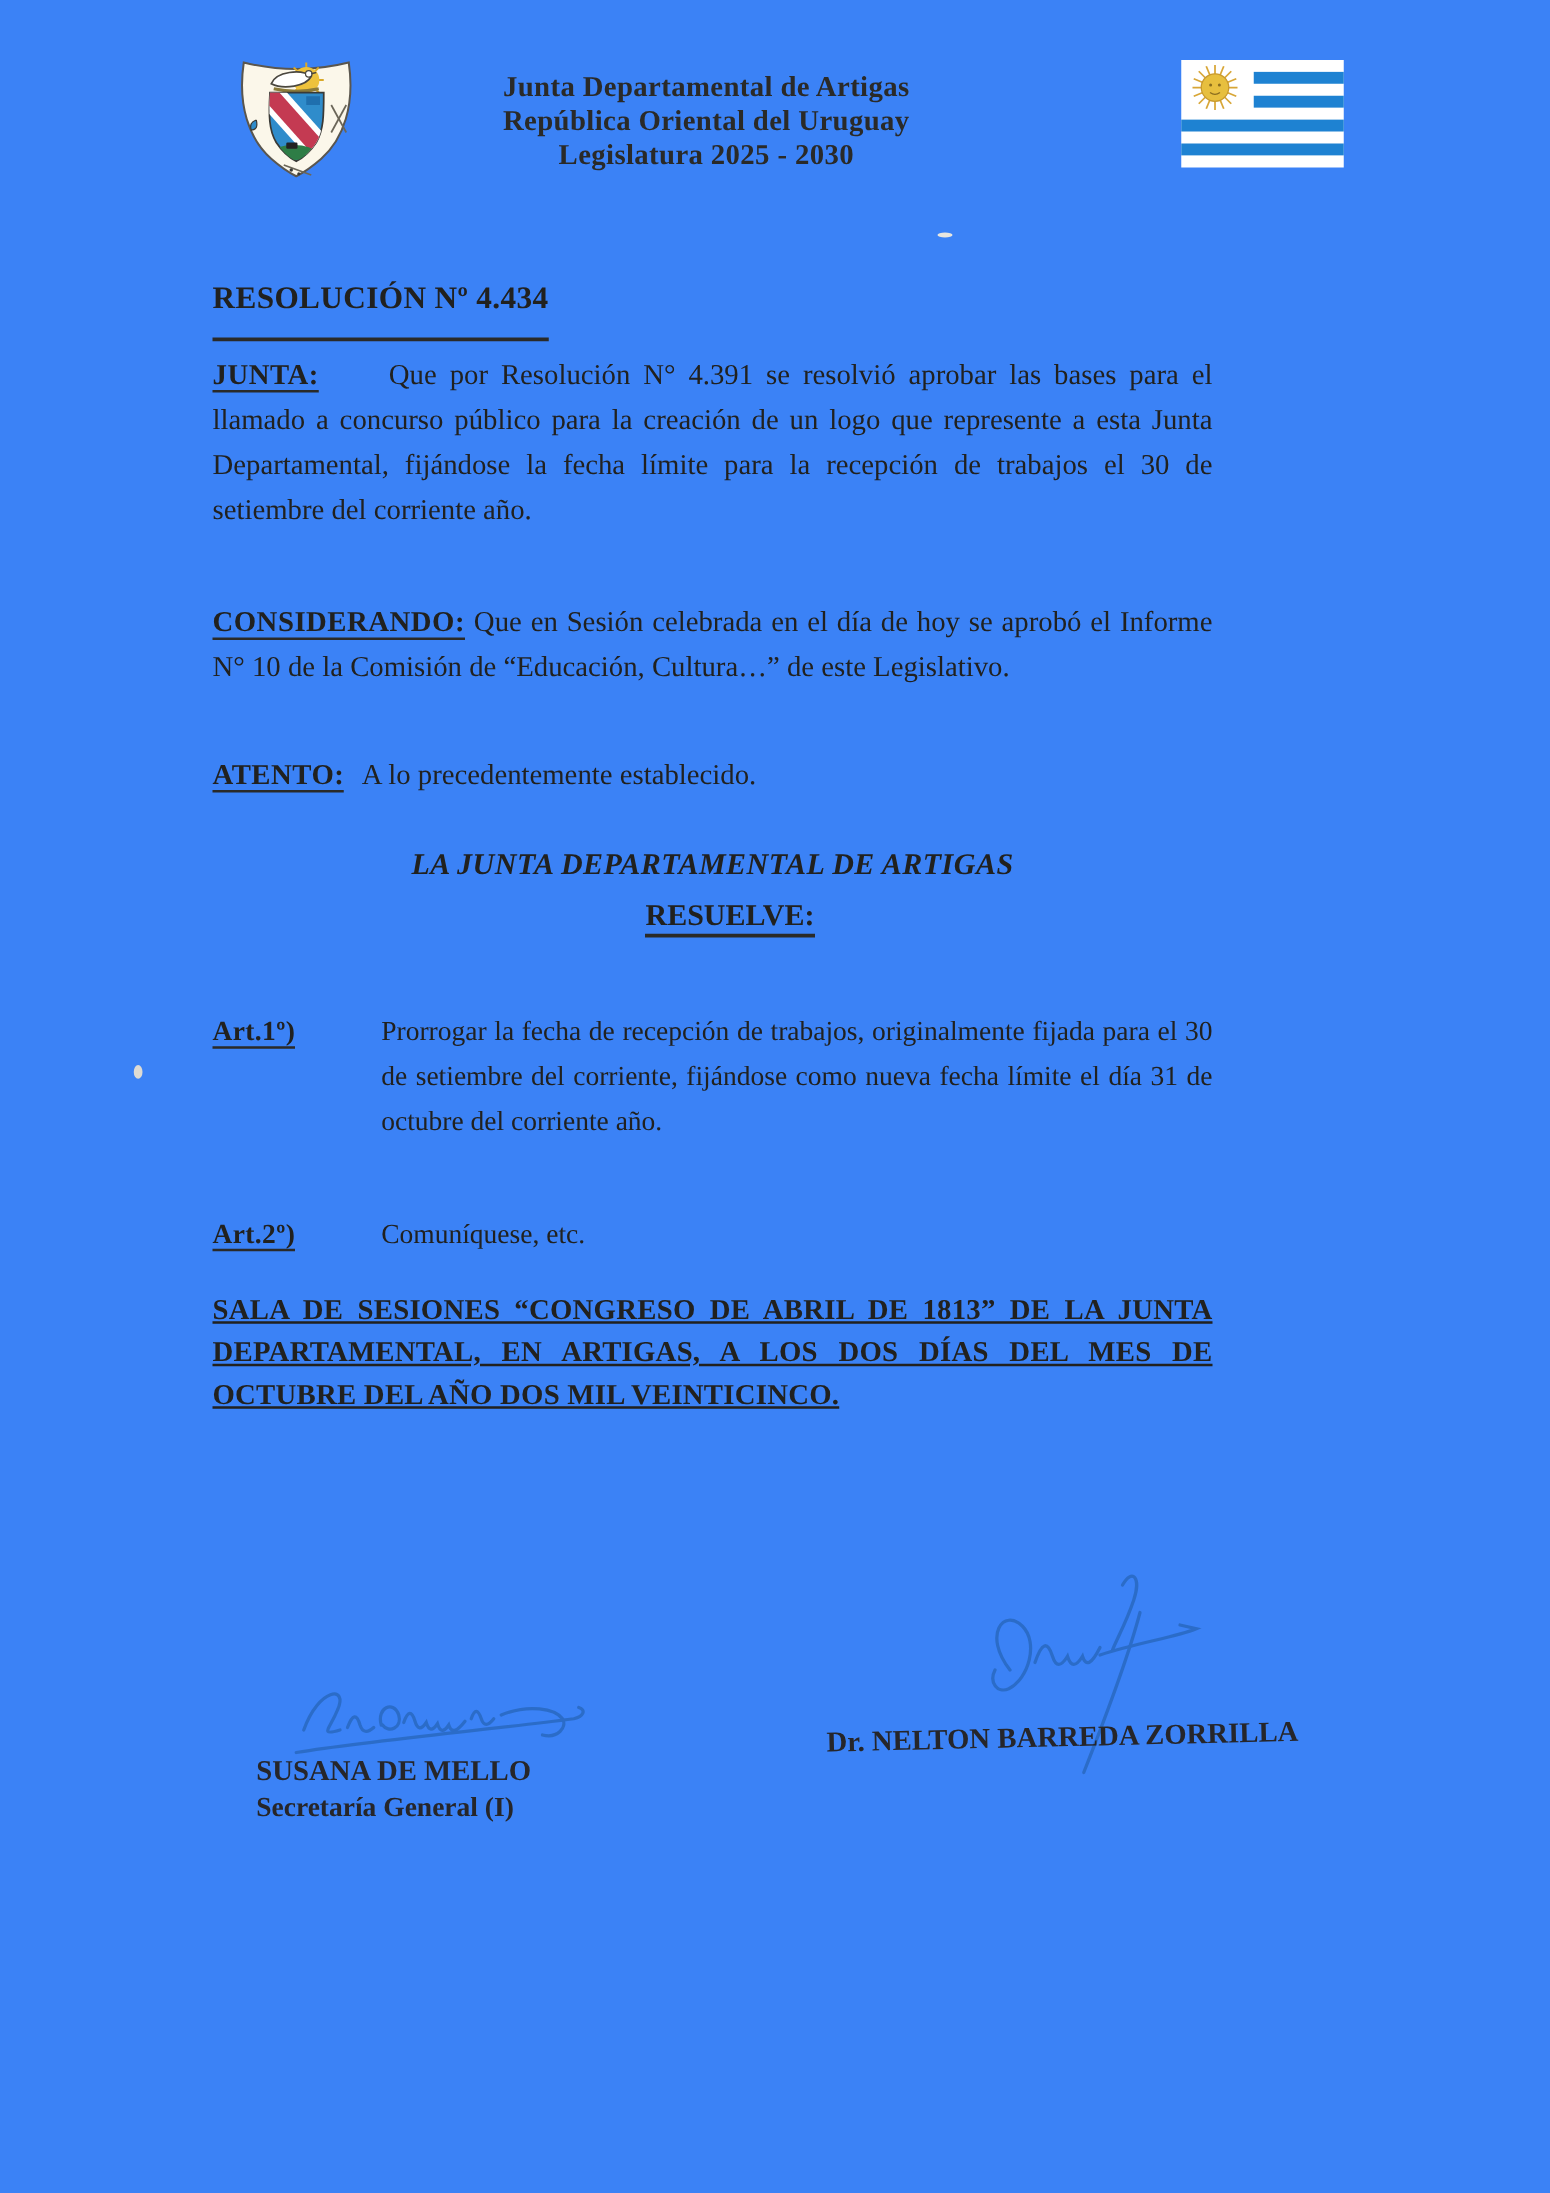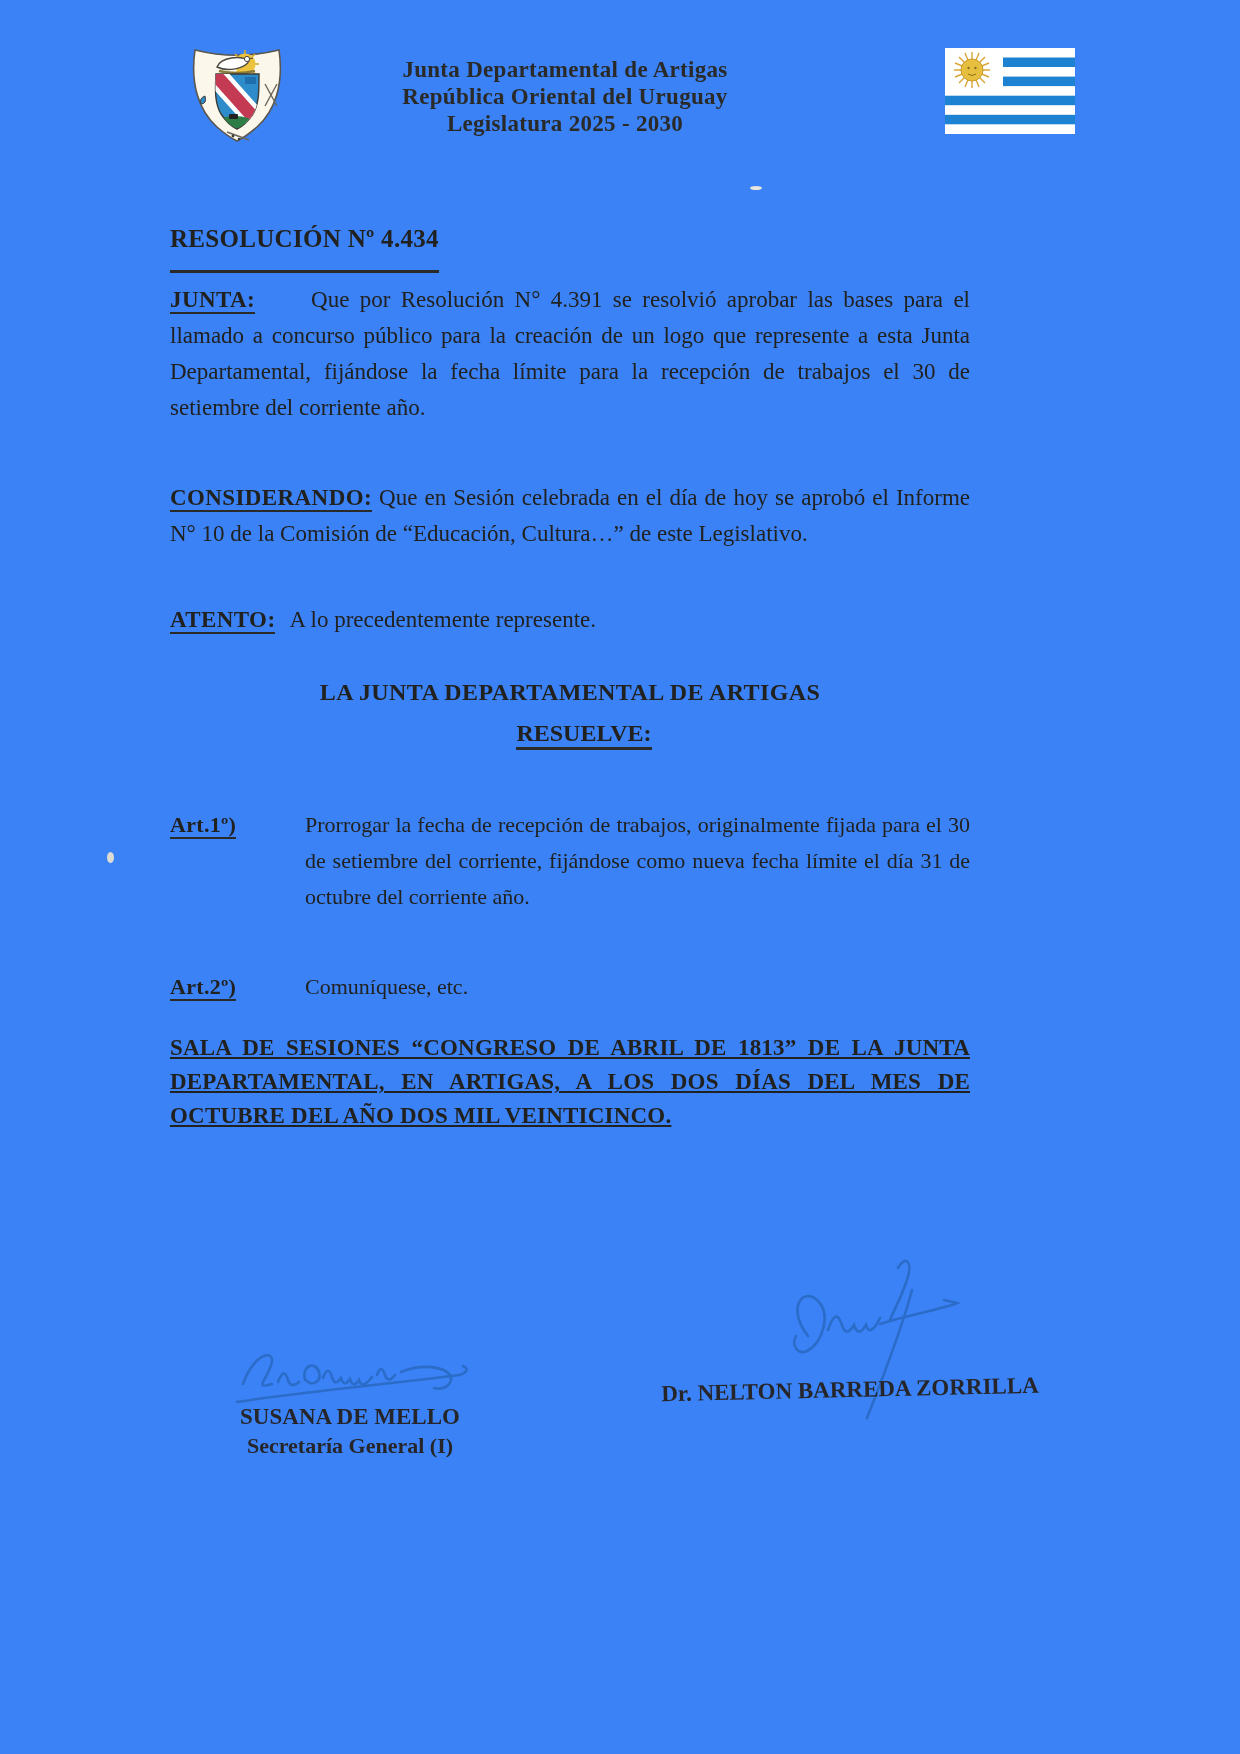--- a/index.html
+++ b/index.html
@@ -31,35 +31,35 @@
 
   .para { font-size:23px; line-height:36px; text-align:justify; }
   .label { font-weight:bold; border-bottom:2px solid #2a2a28; padding-bottom:0px; letter-spacing:0.4px; }
   .gap-tab { display:inline-block; width:56px; }
   .gap-sm  { display:inline-block; width:14px; }
 
   .p-visto        { margin-top:26px; }
   .p-considerando { margin-top:54px; }
   .p-atento       { margin-top:50px; text-align:left; }
 
-  .heading    { margin-top:36px; text-align:center; font-weight:bold; font-size:24px; line-height:36px; letter-spacing:0.4px; }
+  .heading    { margin-top:36px; text-align:center; font-weight:bold; font-size:24px; line-height:36px; letter-spacing:0.4px;font-style:italic; }
   .subheading { margin-top:4px;  text-align:center; font-weight:bold; font-size:24px; line-height:38px; }
   .subheading .u { border-bottom:3px solid #2a2a28; padding-bottom:1px;margin-left:28px; }
 
   .article { display:flex; font-size:22px; line-height:36px; }
   .article .art-label { width:135px; flex:0 0 135px; font-weight:bold; }
   .article .art-label span { border-bottom:2px solid #2a2a28; letter-spacing:0.3px; }
   .article .art-text { flex:1; text-align:justify; }
   .article-1 { margin-top:55px; }
   .article-2 { margin-top:54px; }
 
   .sala { margin-top:26px; font-weight:bold; font-size:23px; line-height:34px; text-align:justify; letter-spacing:0.2px;text-decoration:underline; }
 
   
-  .sig-left  { position:absolute; left:205px; top:1342px; width:290px; text-align:center; }
+  .sig-left  { position:absolute; left:205px; top:1342px; width:290px; text-align:left; }
   .sig-left svg  { width:250px; height:72px; margin:0 auto -12px auto; }
   .sig-right { position:absolute; left:620px; top:1258px; width:460px; text-align:center; }
   .sig-right svg { width:190px; height:120px; margin:0 auto -3px 150px; }
   .sig-name  { font-weight:bold; font-size:23px; line-height:29px; color:#26262a; }
   .sig-title { font-weight:bold; font-size:22px; line-height:29px; color:#26262a; }
   .tilt { transform:rotate(-1.3deg); }
 
   
   .speck { position:absolute; border-radius:50%; }
   .speck-1 { left:107px; top:852px; width:7px; height:11px; background:#dedbd3; }
@@ -143,21 +143,21 @@
   <div class="content">
 
     <div class="title">
       <span class="u">RESOLUCIÓN Nº 4.434</span>
     </div>
 
     <p class="para p-visto"><span class="label">JUNTA:</span><span class="gap-tab"></span><span>Que por Resolución N° 4.391 se resolvió aprobar las bases para el llamado a concurso público para la creación de un logo que represente a esta Junta Departamental, fijándose la fecha límite para la recepción de trabajos el 30 de setiembre del corriente año.</span></p>
 
     <p class="para p-considerando"><span class="label">CONSIDERANDO:</span> <span>Que en Sesión celebrada en el día de hoy se aprobó el Informe N° 10 de la Comisión de “Educación, Cultura…” de este Legislativo.</span></p>
 
-    <p class="para p-atento"><span class="label">ATENTO:</span><span class="gap-sm"></span><span>A lo precedentemente represente.</span></p>
+    <p class="para p-atento"><span class="label">ATENTO:</span><span class="gap-sm"></span><span>A lo precedentemente establecido.</span></p>
 
     <div class="heading">LA JUNTA DEPARTAMENTAL DE ARTIGAS</div>
     <div class="subheading">
       <span class="u">RESUELVE:</span>
     </div>
 
     <div class="article article-1">
       <div class="art-label"><span>Art.1º)</span></div>
       <div class="art-text">Prorrogar la fecha de recepción de trabajos, originalmente fijada para el 30 de setiembre del corriente, fijándose como nueva fecha límite el día 31 de octubre del corriente año.</div>
     </div>

